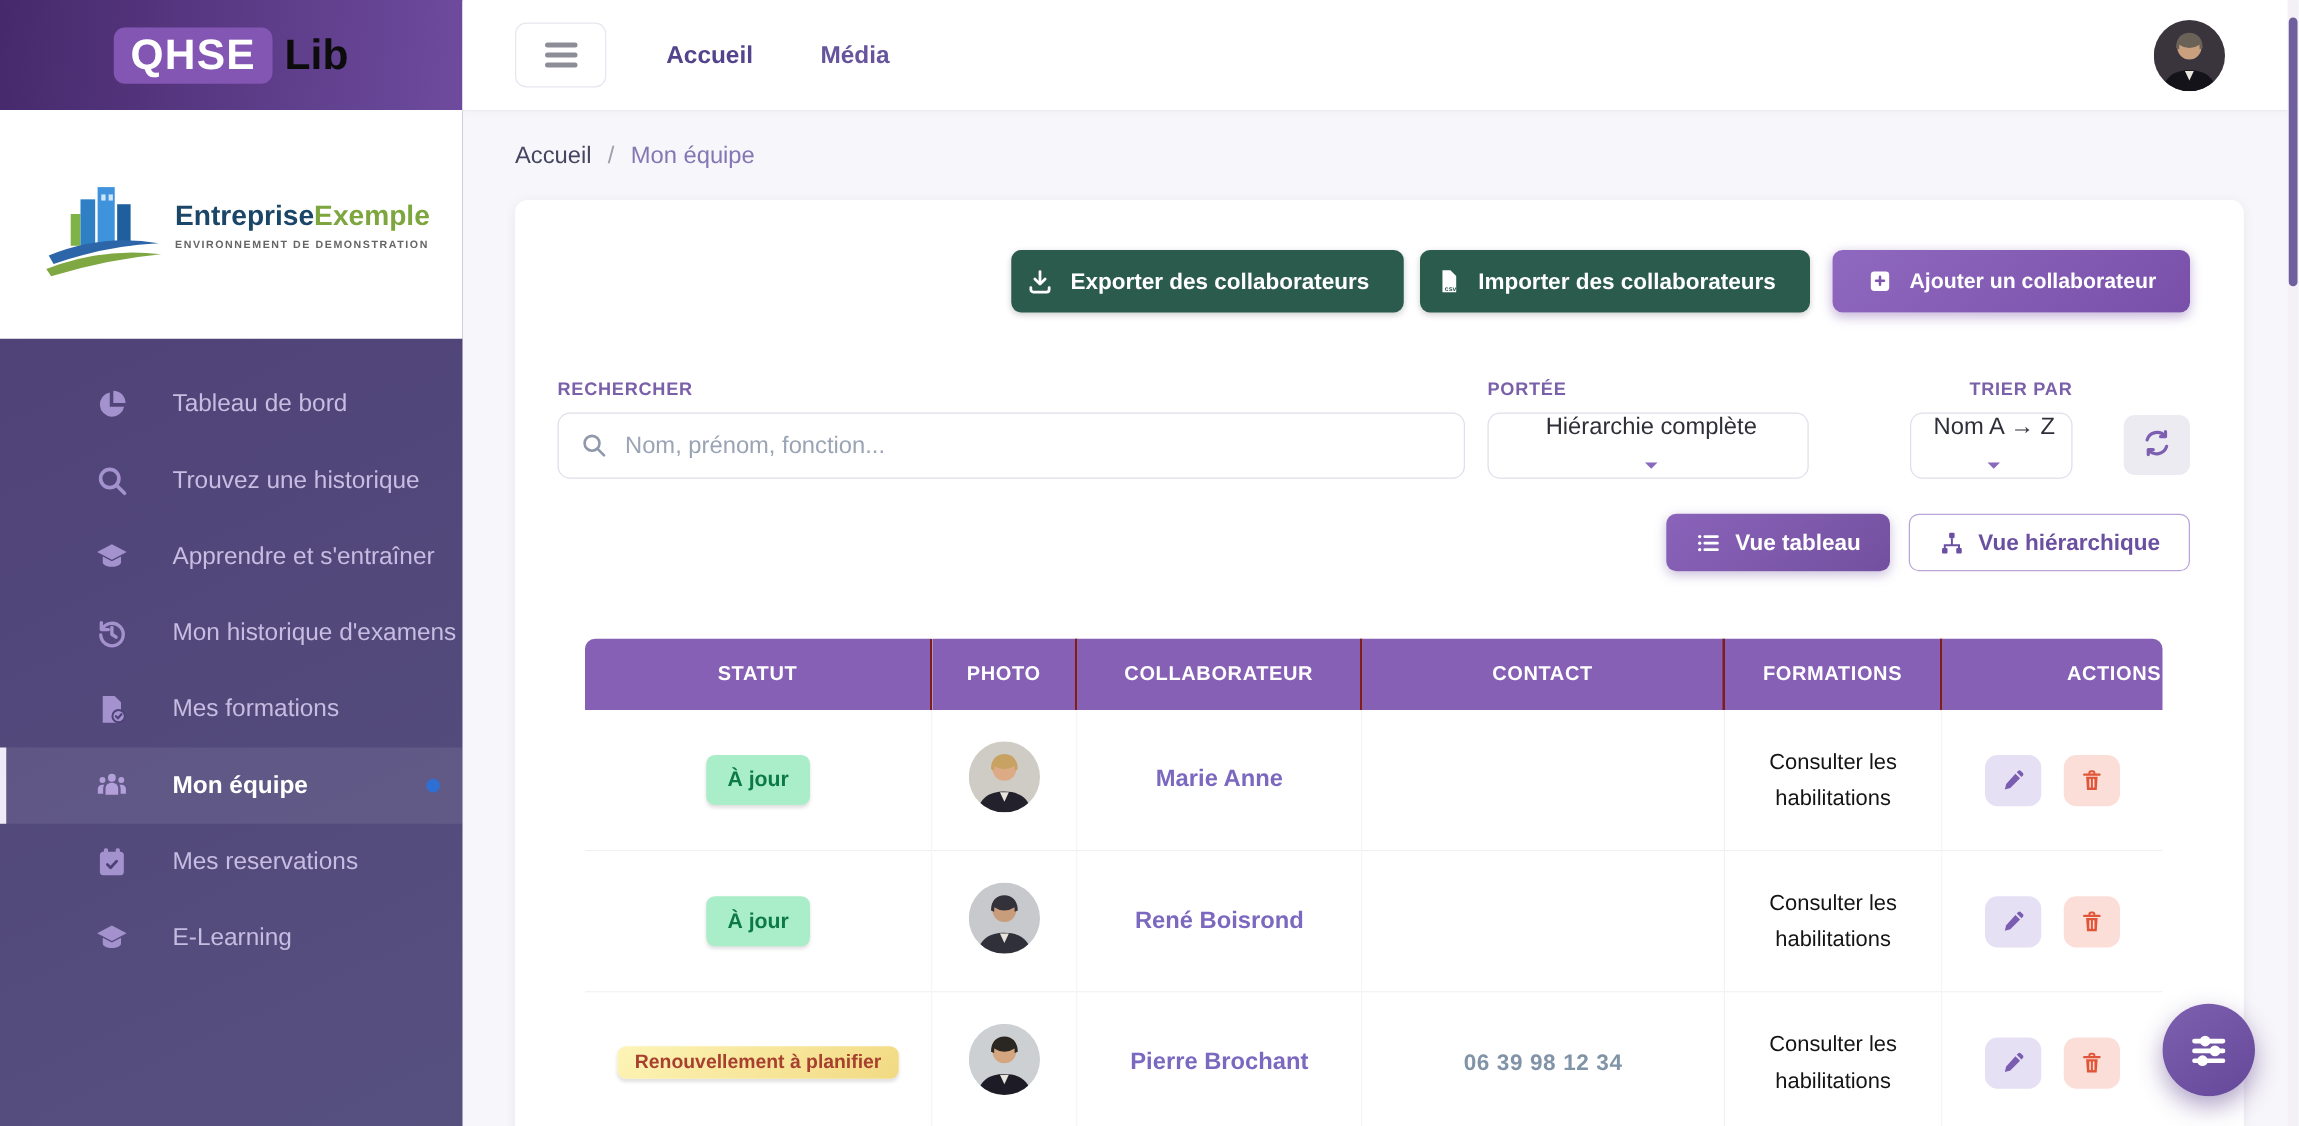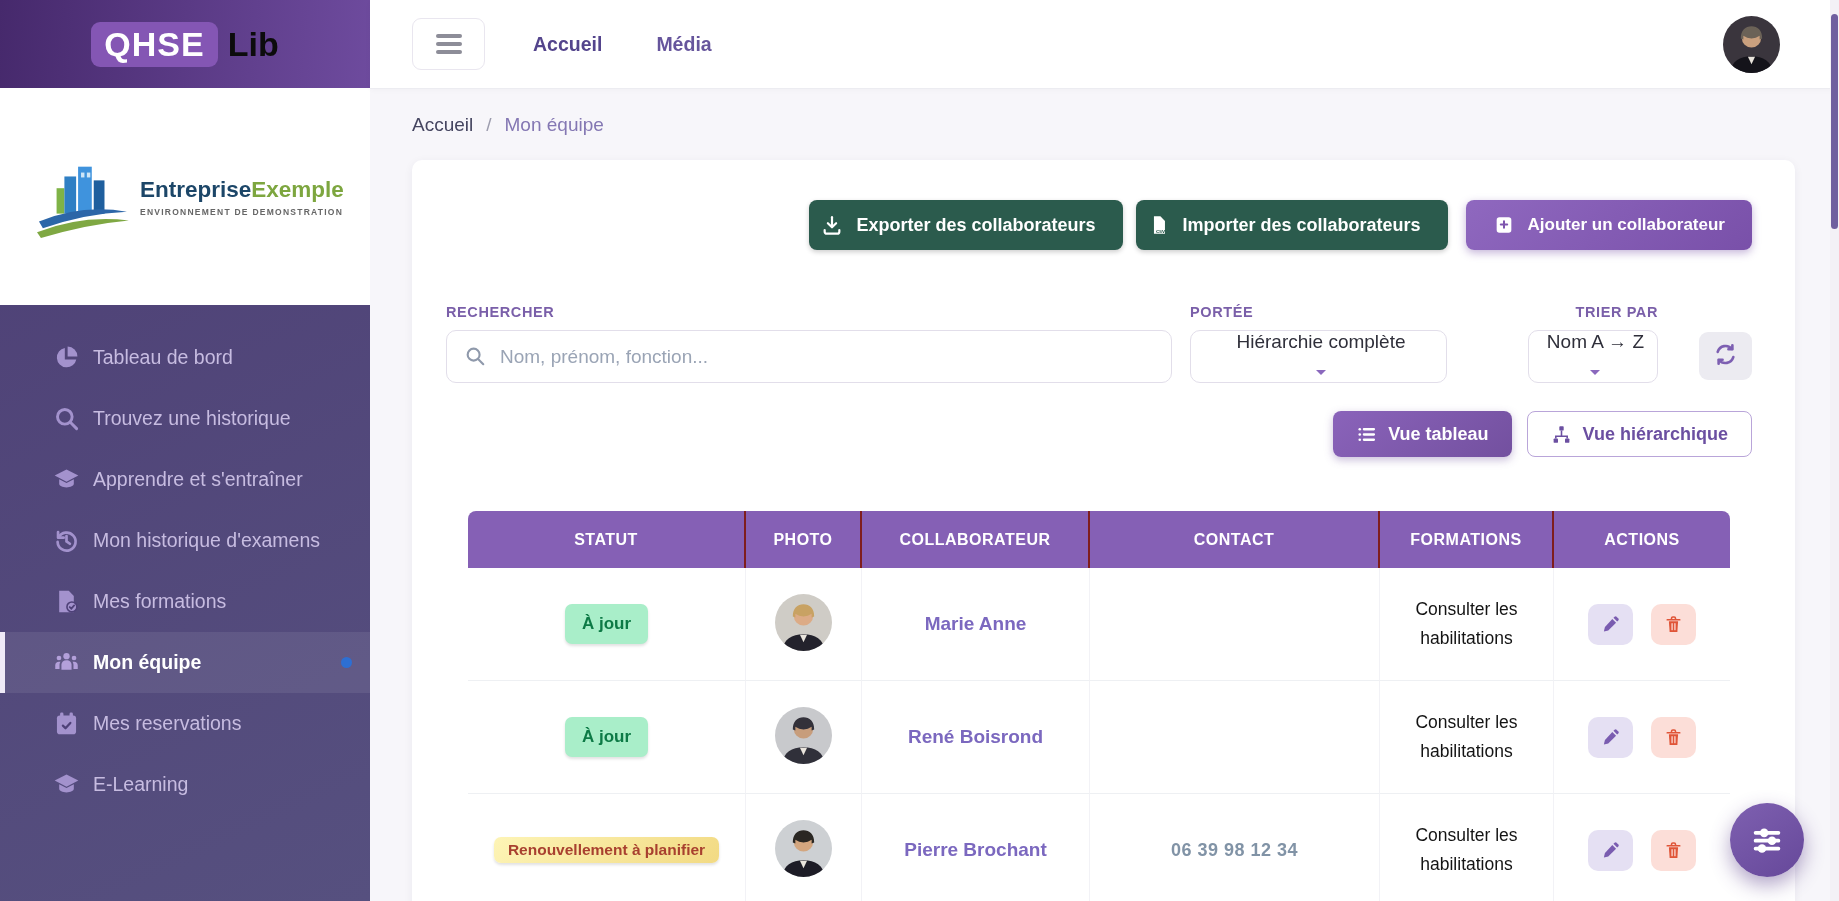--- a/index.html
+++ b/index.html
@@ -4,28 +4,28 @@
 <style>
   html,body{margin:0;padding:0;overflow:hidden;}
   body{width:1839px;height:901px;position:relative;font-family:"Liberation Sans",sans-serif;background:#f7f6fa;}
   .app{display:flex;width:100%;height:100%;}
 
   
   .sidebar{width:370px;flex:none;display:flex;flex-direction:column;background:linear-gradient(155deg,#4d3e75 0%,#56507f 100%);}
   .side-logo{height:88px;flex:none;background:linear-gradient(95deg,#46296c,#6e4b9e);display:flex;align-items:center;justify-content:center;gap:10px;}
   .logo-box{background:#8456b4;color:#fff;font-size:34px;font-weight:bold;padding:3px 13px;border-radius:9px;letter-spacing:1px;}
   .logo-lib{color:#0c0c0c;font-size:34px;font-weight:bold;}
-  .company{height:217px;flex:none;background:#fff;display:flex;align-items:center;gap:8px;padding-left:32px;}
+  .company{height:183px;flex:none;background:#fff;display:flex;align-items:center;gap:8px;padding-left:32px;}
   .company-graphic{width:100px;height:88px;flex:none;}
   .company-graphic svg{width:100%;height:100%;}
   .company-name{font-size:22.5px;font-weight:bold;white-space:nowrap;}
   .c1{color:#1c4668;}.c2{color:#7da63f;}
   .company-sub{font-size:8.5px;color:#666;letter-spacing:1.25px;margin-top:4px;font-weight:bold;}
   .menu{flex:1;padding-top:22px;}
-  .menu-item{position:relative;height:61px;display:flex;align-items:center;gap:13px;padding-left:53px;cursor:pointer;color:#c7bce1;font-size:19.5px;}
+  .menu-item{position:relative;height:61px;display:flex;align-items:center;gap:35px;padding-left:76px;cursor:pointer;color:#c7bce1;font-size:19.5px;}
   .menu-icon{width:27px;height:27px;color:#a392cd;flex:none;}
   .menu-icon svg{width:100%;height:100%;display:block;}
   .menu-item.active{background:rgba(255,255,255,.08);color:#fff;font-weight:bold;}
   .menu-item.active .menu-icon{color:#b3a0da;}
   .menu-item.active::before{content:"";position:absolute;left:0;top:0;bottom:0;width:5px;background:#efeaf7;}
   .notif-dot{position:absolute;right:18px;top:25px;width:11px;height:11px;border-radius:50%;background:#2d6fd3;}
 
   
   .main{flex:1;display:flex;flex-direction:column;min-width:0;}
   .topbar{height:88px;flex:none;background:#fff;display:flex;align-items:center;padding:0 59px 0 42px;box-shadow:0 1px 0 #ececf1,0 2px 6px rgba(0,0,0,.03);}
@@ -76,21 +76,21 @@
   .viewtoggle{display:flex;justify-content:flex-end;margin-top:28px;gap:15px;}
   .vbtn{height:46px;border-radius:8px;font-size:18px;font-weight:bold;font-family:inherit;display:inline-flex;align-items:center;gap:11px;padding:0 23px;cursor:pointer;}
   .vbtn.active{background:linear-gradient(140deg,#8a63ba,#73509f);color:#fff;border:none;box-shadow:0 3px 9px rgba(100,70,150,.35);}
   .vbtn:not(.active){background:#fff;color:#6b4fa1;border:1.5px solid #b9a5d9;}
   .vicon{width:21px;height:21px;flex:none;}
   .vicon svg{width:100%;height:100%;display:block;}
 
   
   .team{margin-top:54px;margin-left:22px;width:1262px;border-collapse:separate;border-spacing:0;table-layout:fixed;}
   .team thead th{background:#8560b5;color:#fff;font-size:16px;font-weight:bold;letter-spacing:.5px;height:55px;border-right:2px solid #7f1d1d;}
-  .team thead th:last-child{border-right:none;border-top-right-radius:8px;}
+  .team thead th:last-child{border-right:none;border-top-right-radius:8px;text-align:right;}
   .team thead th:first-child{border-top-left-radius:8px;}
   .team tbody td{height:110px;text-align:center;vertical-align:middle;border-bottom:1px solid #eef0f3;border-right:1px solid #f2f2f6;background:#fff;}
   .team tbody td:last-child{border-right:none;}
   .badge{display:inline-block;border-radius:7px;font-weight:600;}
   .badge.green{background:#a9eec9;color:#0d7a46;font-size:17px;padding:10px 17px;box-shadow:0 2px 3px rgba(0,0,0,.12);}
   .badge.yellow{background:linear-gradient(135deg,#fdf4b6,#f2da83);color:#a8402f;font-size:15.5px;padding:4px 14px;box-shadow:0 2px 3px rgba(0,0,0,.12);}
   .row-avatar{width:57px;height:57px;}
   .colab{color:#7b68bf;font-size:19px;font-weight:600;cursor:pointer;}
   .contact-val{color:#8193a6;font-size:18px;font-weight:600;letter-spacing:.5px;}
   .formations-link{color:#141414;font-size:17.5px;line-height:1.65;cursor:pointer;display:inline-block;width:125px;font-weight:500;}

